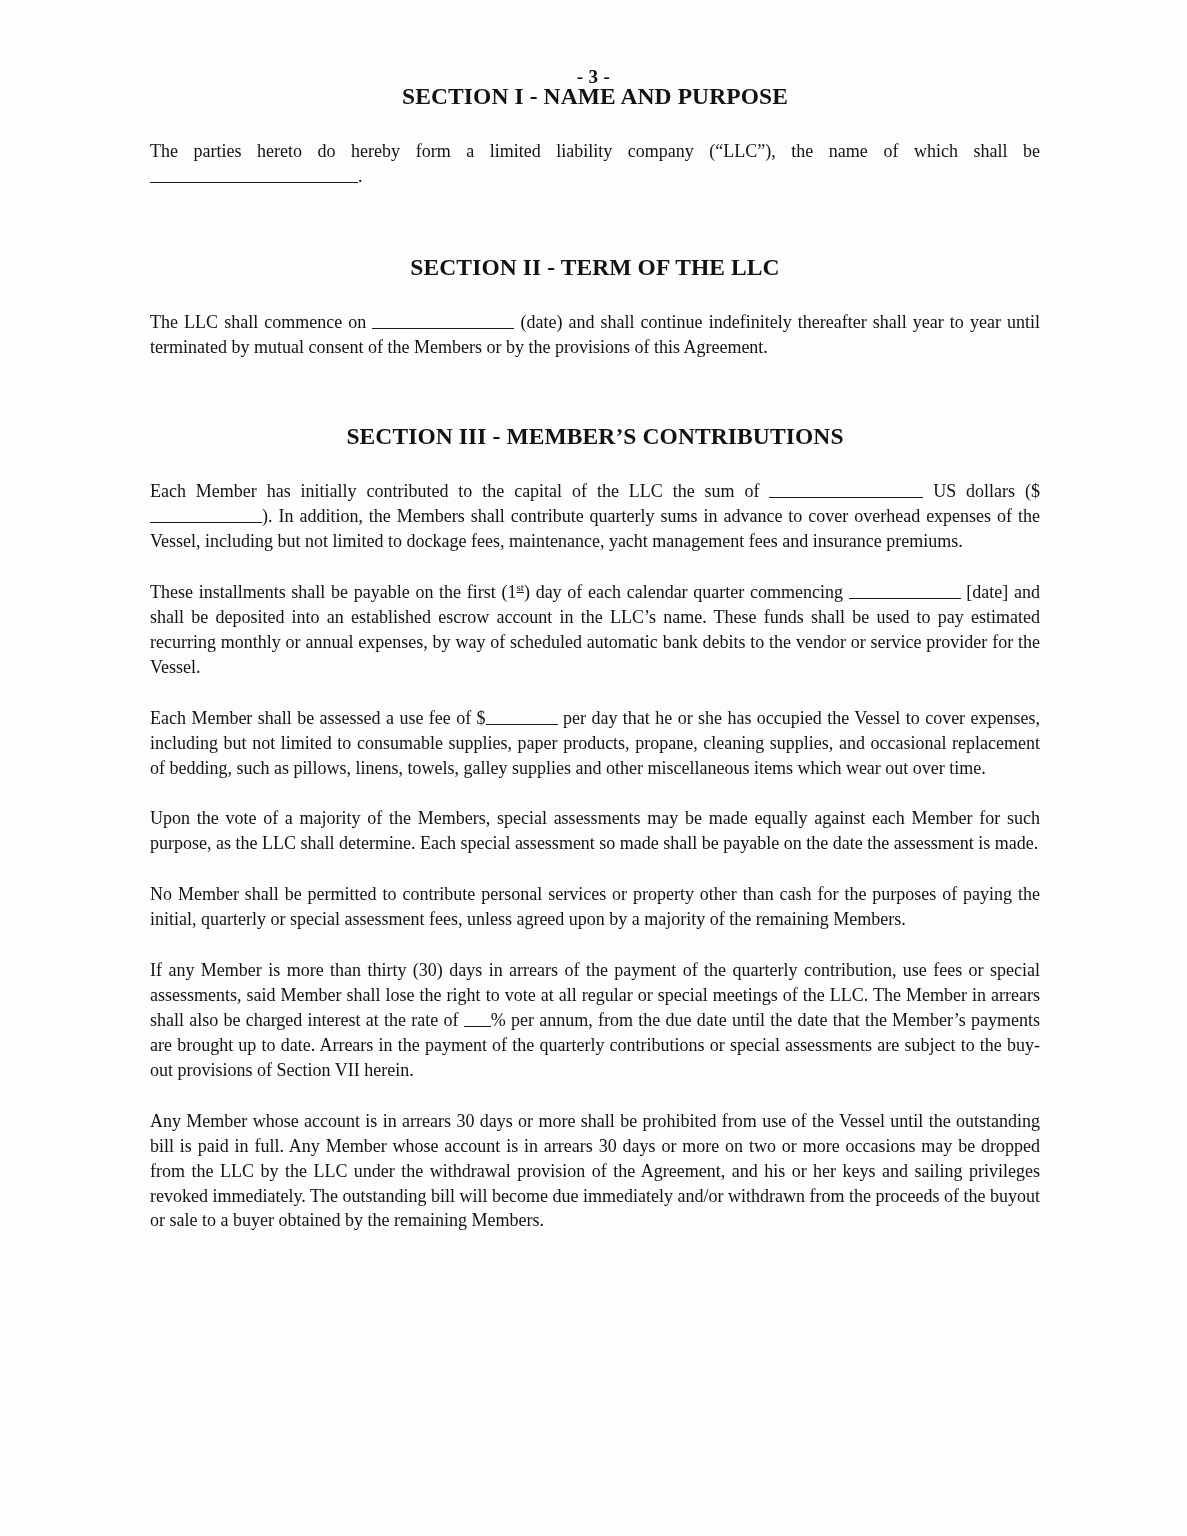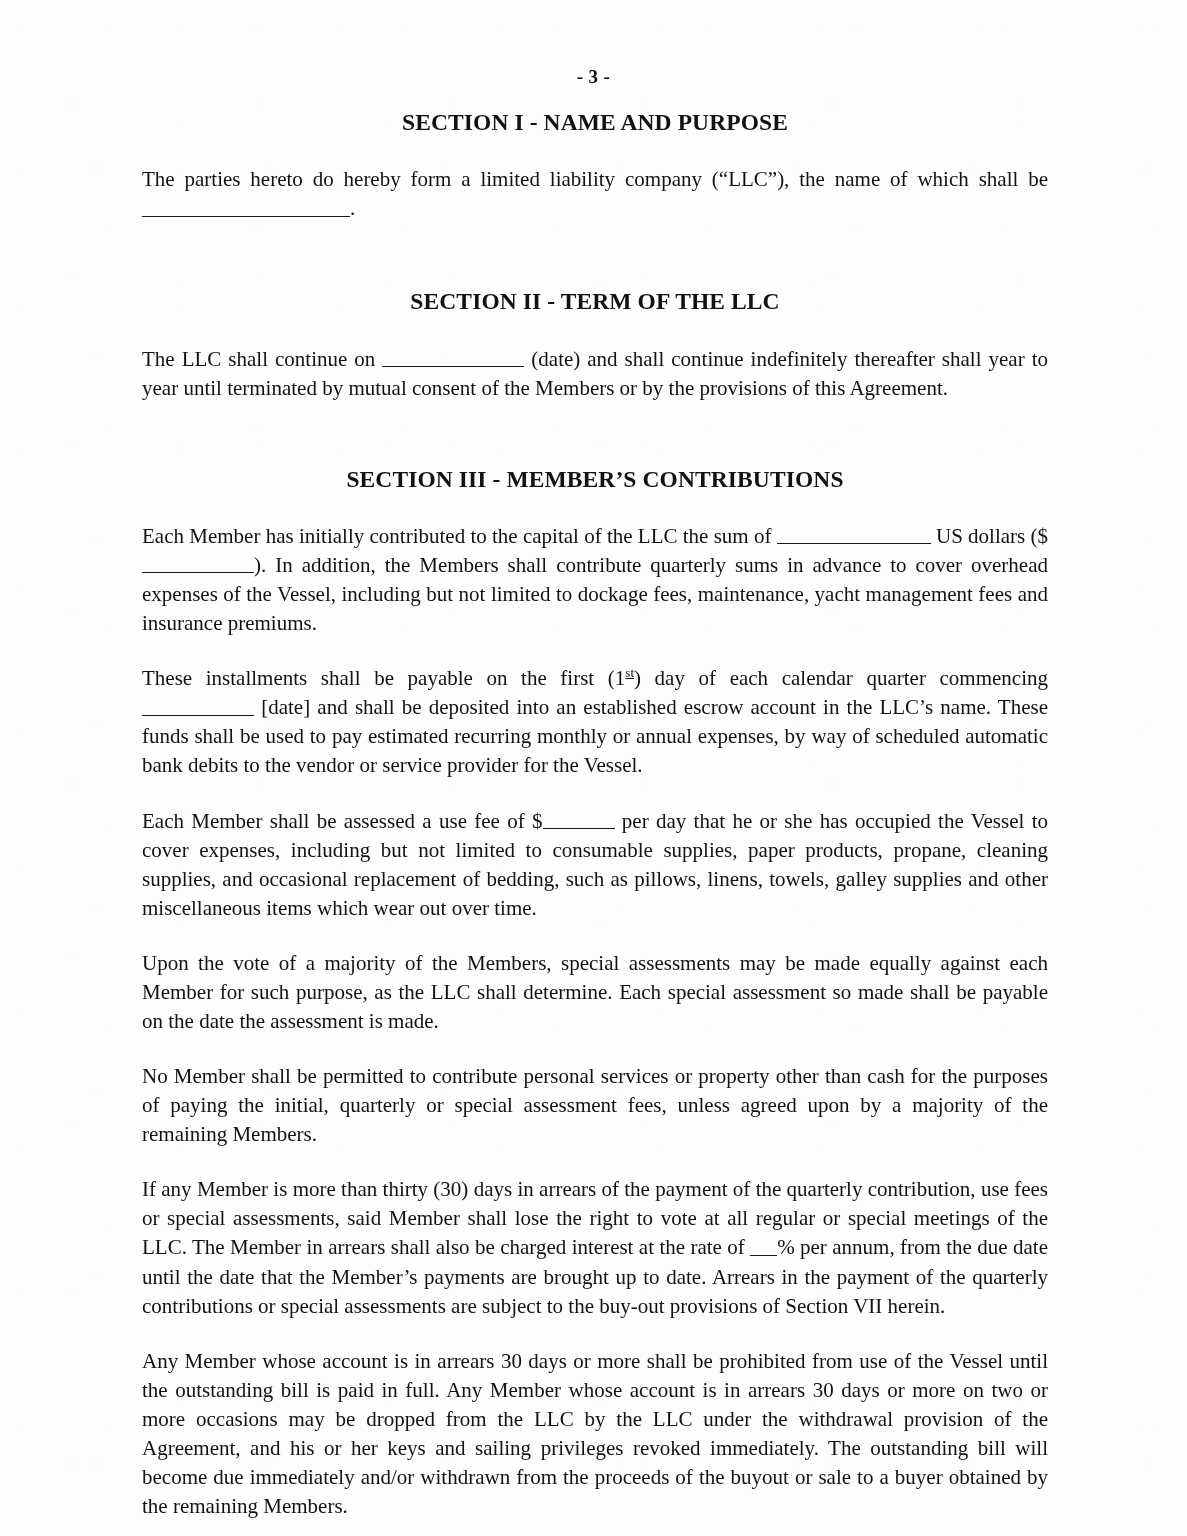--- a/index.html
+++ b/index.html
@@ -54,30 +54,30 @@
     letter-spacing: .4px;
   }
 
   .section-heading {
     text-align: center;
     font-size: 23.5px;
     font-weight: bold;
     letter-spacing: .1px;
     line-height: 1.2;
   }
-  #h-sec1 { margin: 0; padding-top: 108px; }
+  #h-sec1 { margin: 0; padding-top: 82px; }
   #h-sec2 { margin: 12px; padding-top: 52px; }
   #h-sec3 { margin: 8px; padding-top: 54px; }
 
   p.body {
-    font-size: 21px;
+    font-size: 18px;
     line-height: 1.385;
     text-align: justify;
     text-justify: inter-word;
-    margin: 0;
+    margin: 8px;
     hyphens: none;
   }
   p.gap-lg  { margin-top: 29px; }
   p.gap-md  { margin-top: 26px; }
 
   
   .blank {
     display: inline-block;
     border-bottom: 1.4px solid #1a1a1a;
     vertical-align: baseline;
@@ -107,21 +107,21 @@
     <h2 class="section-heading" id="h-sec1">SECTION I - NAME AND PURPOSE</h2>
 
     <p class="body gap-lg">
       <span>The parties hereto do hereby form a limited liability company (“LLC”), the name of which shall be </span><span class="blank b-name"></span><span>.</span>
     </p>
 
 
     <h2 class="section-heading" id="h-sec2">SECTION II - TERM OF THE LLC</h2>
 
     <p class="body gap-lg">
-      <span>The LLC shall continue on </span><span class="blank b-date"></span><span> (date) and shall continue indefinitely thereafter shall year to year until terminated by mutual consent of the Members or by the provisions of this Agreement.</span>
+      <span>The LLC shall commence on </span><span class="blank b-date"></span><span> (date) and shall continue indefinitely thereafter shall year to year until terminated by mutual consent of the Members or by the provisions of this Agreement.</span>
     </p>
 
     <h2 class="section-heading" id="h-sec3">SECTION III - MEMBER’S CONTRIBUTIONS</h2>
 
     <p class="body gap-lg">
       <span>Each Member has initially contributed to the capital of the LLC the sum of </span><span class="blank b-sum"></span><span> US dollars ($</span><span class="blank b-dollar"></span><span>). In addition, the Members shall contribute quarterly sums in advance to cover overhead expenses of the Vessel, including but not limited to dockage fees, maintenance, yacht management fees and insurance premiums.</span>
     </p>
 
     <p class="body gap-md">
       <span>These installments shall be payable on the first (1</span><sup>st</sup><span>) day of each calendar quarter commencing </span><span class="blank b-instdate"></span><span> [date] and shall be deposited into an established escrow account in the LLC’s name. These funds shall be used to pay estimated recurring monthly or annual expenses, by way of scheduled automatic bank debits to the vendor or service provider for the Vessel.</span>

